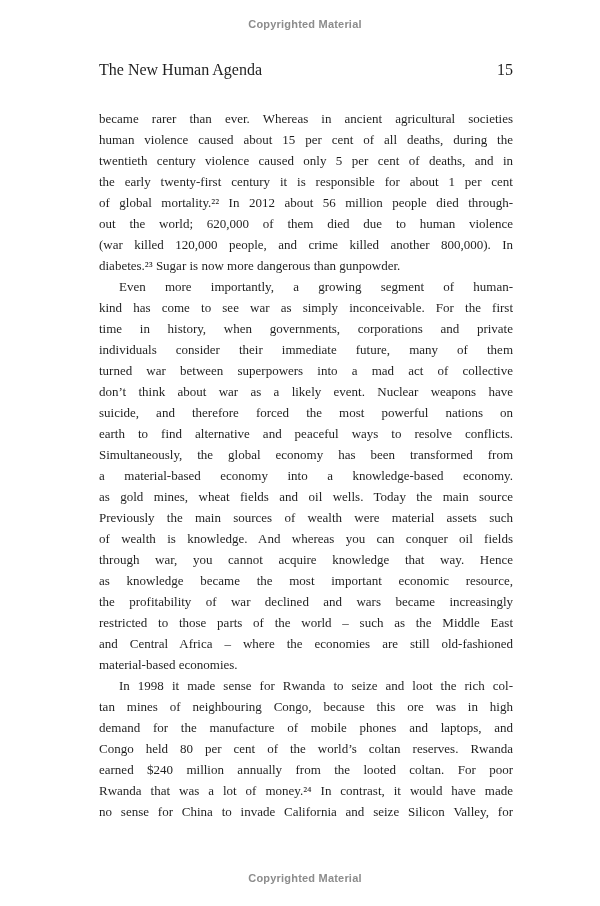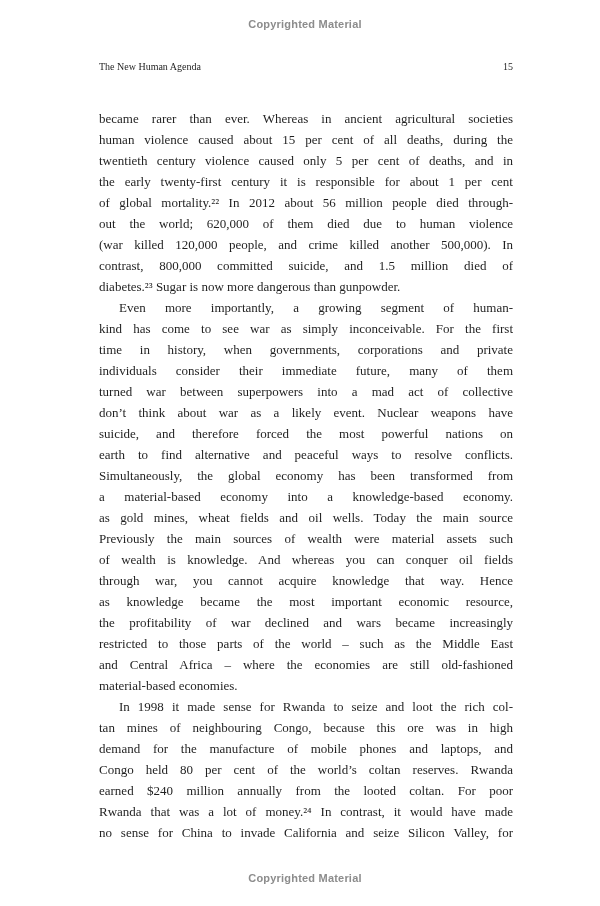--- a/index.html
+++ b/index.html
@@ -31,21 +31,21 @@
   .banner.top { top: 18px; }
   .banner.bottom { top: 872px; }
   .running-header {
     position: absolute;
     top: 61px;
     left: 99px;
     width: 414px;
     display: flex;
     justify-content: space-between;
     align-items: baseline;
-    font-size: 10px;
+    font-size: 16px;
   }
   .page-body {
     position: absolute;
     top: 108px;
     left: 99px;
     width: 414px;
   }
   .paragraph { margin: 0; }
   .line {
     font-size: 13px;
@@ -76,22 +76,21 @@
   </div>
 
   <div class="page-body">
       <div class="paragraph">
         <div class="line">became rarer than ever. Whereas in ancient agricultural societies</div>
         <div class="line">human violence caused about 15 per cent of all deaths, during the</div>
         <div class="line">twentieth century violence caused only 5 per cent of deaths, and in</div>
         <div class="line">the early twenty-first century it is responsible for about 1 per cent</div>
         <div class="line">of global mortality.²² In 2012 about 56 million people died through-</div>
         <div class="line">out the world; 620,000 of them died due to human violence</div>
-        <div class="line">(war killed 120,000 people, and crime killed another 500,000). In</div>
-        <div class="line">contrast, 800,000 committed suicide, and 1.5 million died of</div>
+        <div class="line">(war killed 120,000 people, and crime killed another 800,000). In</div>
         <div class="line para-end">diabetes.²³ Sugar is now more dangerous than gunpowder.</div>
       </div>
       <div class="paragraph">
         <div class="line indent">Even more importantly, a growing segment of human-</div>
         <div class="line">kind has come to see war as simply inconceivable. For the first</div>
         <div class="line">time in history, when governments, corporations and private</div>
         <div class="line">individuals consider their immediate future, many of them</div>
         <div class="line">turned war between superpowers into a mad act of collective</div>
         <div class="line">don’t think about war as a likely event. Nuclear weapons have</div>
         <div class="line">suicide, and therefore forced the most powerful nations on</div>

